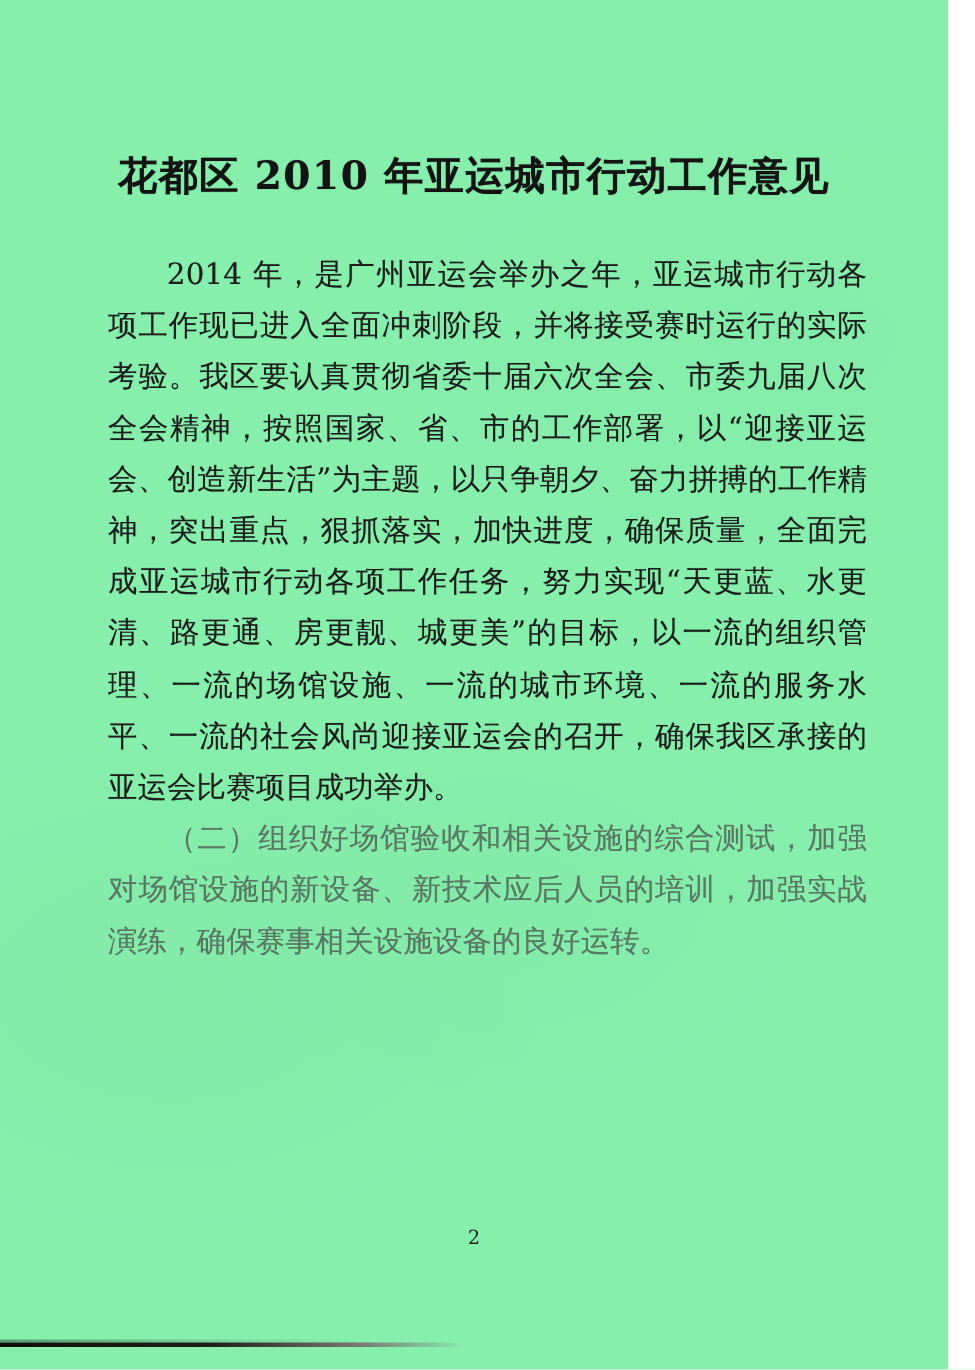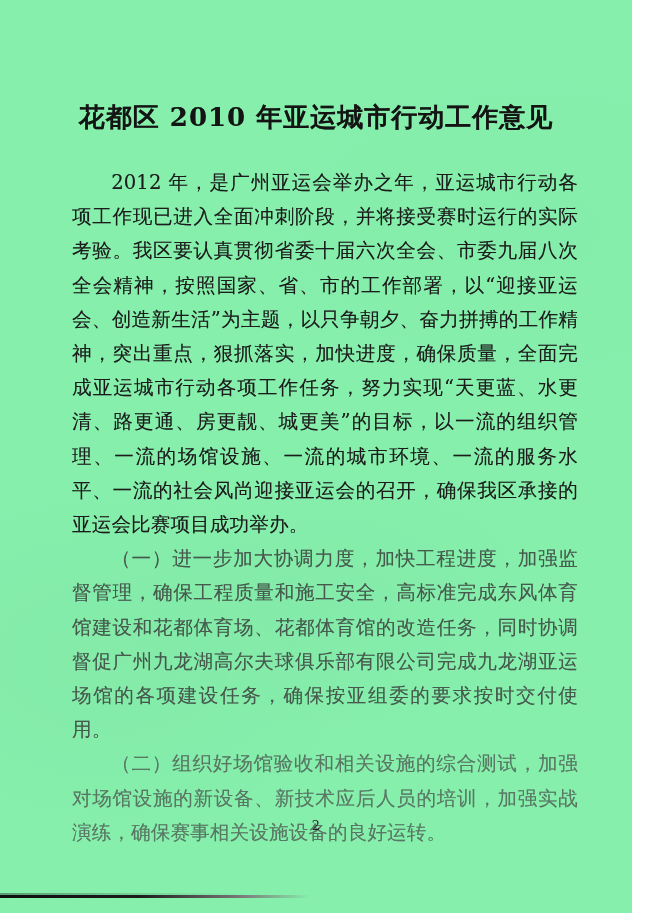--- a/index.html
+++ b/index.html
@@ -103,24 +103,23 @@
 <body>
 
 <div class="page">
 
   <div class="paper-noise"></div>
 
   <div class="doc-title">花都区 2010 年亚运城市行动工作意见</div>
 
   <div class="body-col">
 
-    <p class="para indent">2012 年，是广州亚运会举办之年，亚运城市行动各项工作现已进入全面冲刺阶段，并将接受赛时运行的实际考验。我区要认真贯彻省委十届六次全会、市委九届八次全会精神，按照国家、省、市的工作部署，以“迎接亚运会、创造新生活”为主题，以只争朝夕、奋力拼搏的工作精神，突出重点，狠抓落实，加快进度，确保质量，全面完成亚运城市行动各项工作任务，努力实现“天更蓝、水更清、路更通、房更靓、城更美”的目标，以一流的组织管理、一流的场馆设施、一流的城市环境、一流的服务水平、一流的社会风尚迎接亚运会的召开，确保我区承接的亚运会比赛项目成功举办。</p>
+    <p class="para indent">2014 年，是广州亚运会举办之年，亚运城市行动各项工作现已进入全面冲刺阶段，并将接受赛时运行的实际考验。我区要认真贯彻省委十届六次全会、市委九届八次全会精神，按照国家、省、市的工作部署，以“迎接亚运会、创造新生活”为主题，以只争朝夕、奋力拼搏的工作精神，突出重点，狠抓落实，加快进度，确保质量，全面完成亚运城市行动各项工作任务，努力实现“天更蓝、水更清、路更通、房更靓、城更美”的目标，以一流的组织管理、一流的场馆设施、一流的城市环境、一流的服务水平、一流的社会风尚迎接亚运会的召开，确保我区承接的亚运会比赛项目成功举办。</p>
 
 
-    <p class="para indent fade-2">（一）进一步加大协调力度，加快工程进度，加强监督管理，确保工程质量和施工安全，高标准完成东风体育馆建设和花都体育场、花都体育馆的改造任务，同时协调督促广州九龙湖高尔夫球俱乐部有限公司完成九龙湖亚运场馆的各项建设任务，确保按亚组委的要求按时交付使用。</p>
 
     <p class="para indent fade-3">（二）组织好场馆验收和相关设施的综合测试，加强对场馆设施的新设备、新技术应后人员的培训，加强实战演练，确保赛事相关设施设备的良好运转。</p>
 
   </div>
 
   <div class="page-number">2</div>
 
   <div class="scan-edge-soft"></div>
   <div class="scan-edge"></div>
 

